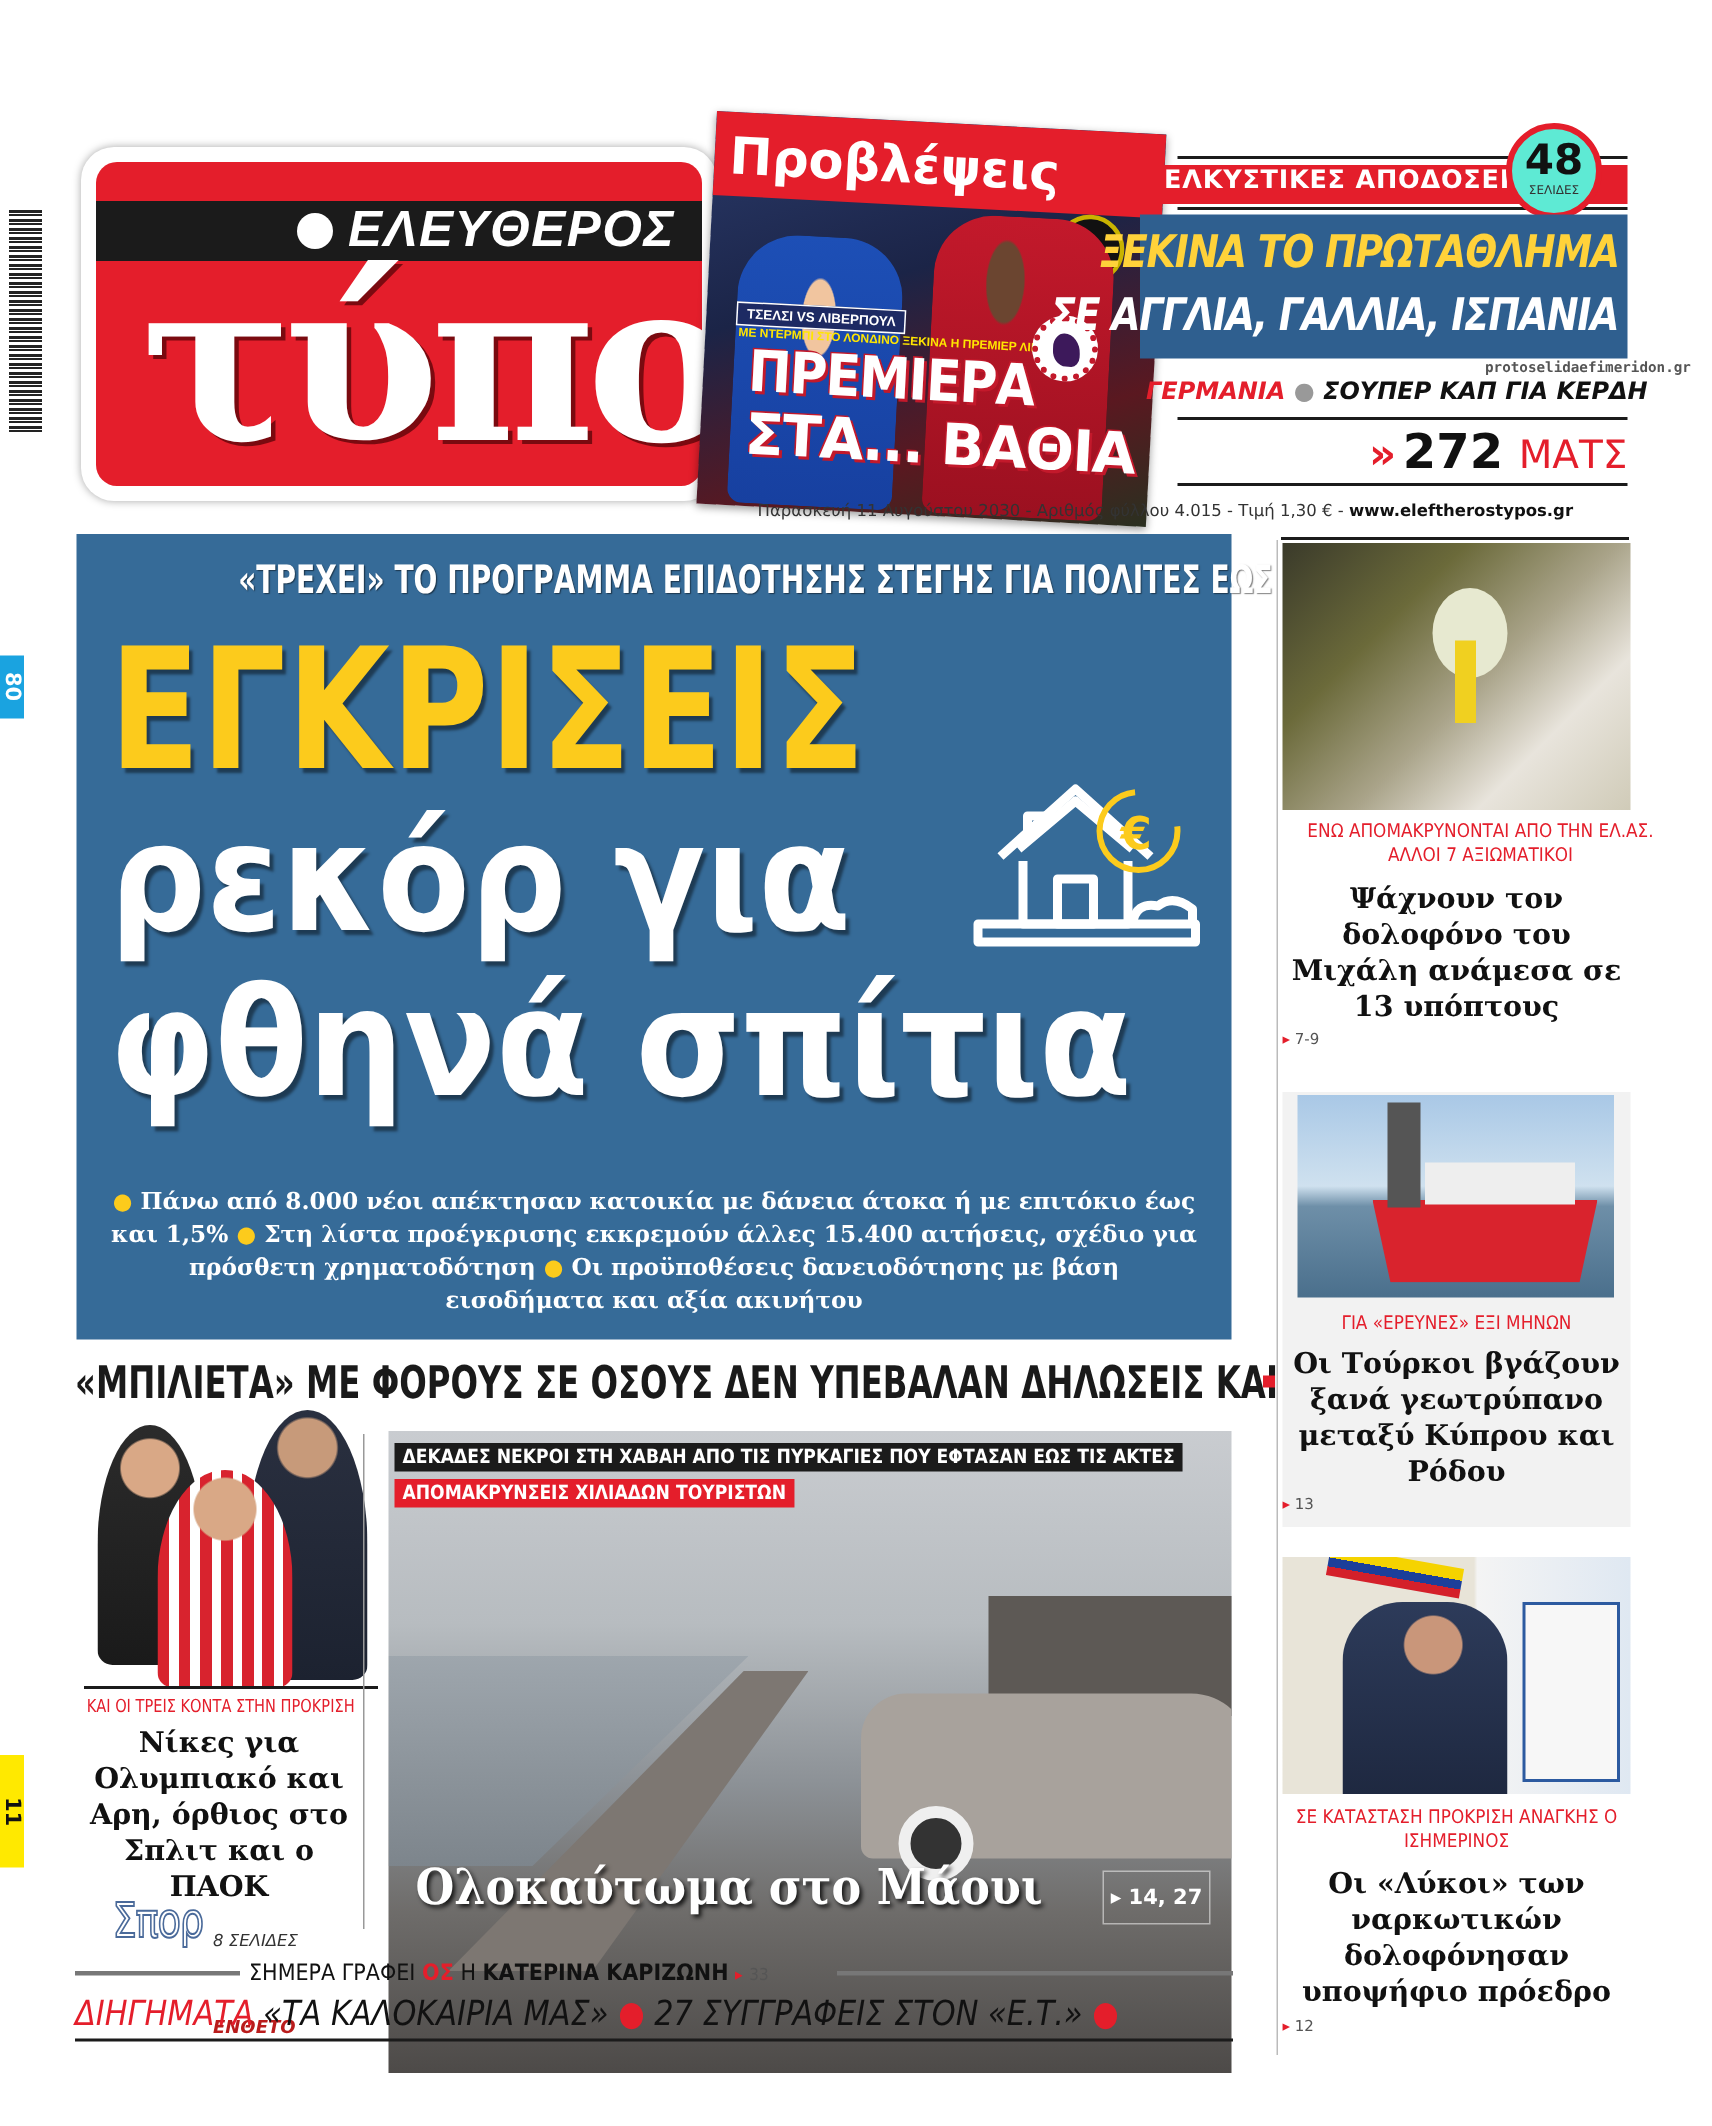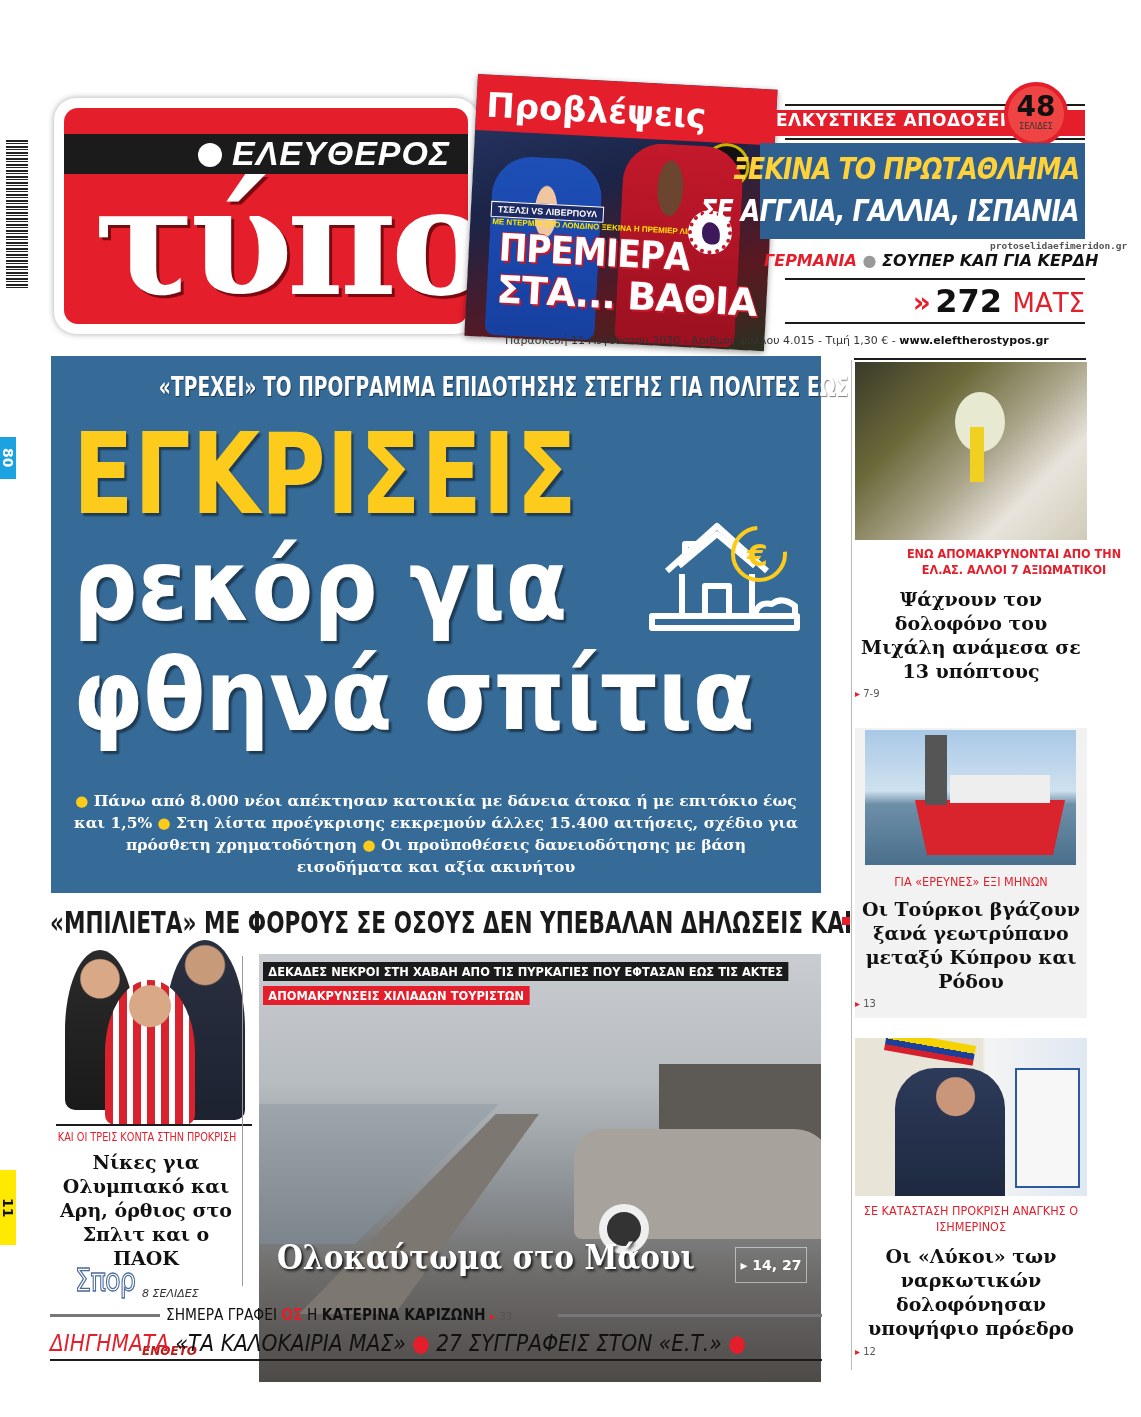--- a/index.html
+++ b/index.html
@@ -31,21 +31,21 @@
   .mag-head1 { position: absolute; left: 30px; top: 150px; color: #fff; font: bold 38px "DejaVu Sans Condensed", "DejaVu Sans", sans-serif; text-shadow: 2px 2px 0 #c3192b, -1px -1px 0 #c3192b; letter-spacing: -1px; }
   .mag-head2 { position: absolute; left: 30px; top: 192px; color: #fff; font: bold 38px "DejaVu Sans", sans-serif; text-shadow: 2px 2px 0 #c3192b, -1px -1px 0 #c3192b; letter-spacing: -1px; }
   .mag-pl { position: absolute; left: 218px; top: 124px; width: 44px; height: 44px; border-radius: 50%; background: #fff; border: 4px dotted #c3192b; }
   .mag-pl::after { content: ""; position: absolute; left: 10px; top: 8px; width: 18px; height: 22px; background: #3d195b; border-radius: 40% 60% 30% 50%; }
   .mag-badge { position: absolute; left: 230px; top: 56px; width: 46px; height: 46px; border-radius: 50%; border: 3px solid #c9b300; background: #111; }
 
   
   .hdr-line { left: 785px; width: 300px; height: 2px; background: #1b1b1b; }
   .hdr-redbar { left: 760px; top: 110px; width: 325px; height: 26px; background: #e41e2b; }
   .hdr-redbar-text { position: absolute; left: 16px; top: 0; line-height: 26px; color: #fff; font: bold 17px "DejaVu Sans", sans-serif; letter-spacing: 0.5px; }
-  .pages-badge { left: 1004px; top: 82px; width: 64px; height: 64px; border-radius: 50%; background: #ef4444; border: 4px solid #e41e2b; text-align: center; }
+  .pages-badge { left: 1004px; top: 82px; width: 64px; height: 64px; border-radius: 50%; background: #5eead4; border: 4px solid #e41e2b; text-align: center; }
   .pages-num { display: block; font: bold 28px/30px "DejaVu Sans", sans-serif; color: #111; margin-top: 6px; }
   .pages-lbl { display: block; font: 8px "DejaVu Sans", sans-serif; color: #333; }
   .hdr-blue { left: 760px; top: 143px; width: 325px; height: 96px; background: #2f5f8f; }
   .hdr-blue-1 { position: absolute; right: 6px; top: 8px; color: #ffd23a; font: italic bold 30px "DejaVu Sans", sans-serif; letter-spacing: -1px; transform: scaleX(0.84); transform-origin: right; white-space: nowrap; }
   .hdr-blue-2 { position: absolute; right: 6px; top: 50px; color: #fff; font: italic bold 30px "DejaVu Sans", sans-serif; letter-spacing: -1px; transform: scaleX(0.84); transform-origin: right; white-space: nowrap; }
   .watermark { left: 990px; top: 240px; font: bold 9.5px "DejaVu Sans Mono", monospace; color: #555; }
   .hdr-sub { left: 764px; top: 251px; width: 325px; text-align: right; font: italic bold 16px "DejaVu Sans", sans-serif; color: #111; white-space: nowrap; }
   .hdr-sub .red { color: #e41e2b; }
   .hdr-sub .dot { color: #999; }
   .matches { left: 860px; top: 282px; width: 225px; text-align: right; white-space: nowrap; }
@@ -255,21 +255,21 @@
 </div>
 <div class="abs stories-rule"></div>
 
 <div class="abs rcol-topline"></div>
 <div class="abs r-sep" style="top:360px;height:1010px"></div>
 
 <div class="r-img" style="left:855px;top:362px;width:232px;height:178px;background:linear-gradient(135deg,#3a3a2a 0%,#6b6a3a 30%,#aaa48a 55%,#e8e4dc 75%,#d0cbb8 100%);">
   <div style="position:absolute;left:100px;top:30px;width:50px;height:60px;border-radius:50%;background:#e7e9d0;"></div>
   <div style="position:absolute;left:115px;top:65px;width:14px;height:55px;background:#f0d020;"></div>
 </div>
-<div class="r-kicker" style="left:898px;top:546px;width:232px;font-weight:bold;">ΕΝΩ ΑΠΟΜΑΚΡΥΝΟΝΤΑΙ ΑΠΟ ΤΗΝ ΕΛ.ΑΣ. ΑΛΛΟΙ 7 ΑΞΙΩΜΑΤΙΚΟΙ</div>
+<div class="r-kicker" style="left:871px;top:546px;width:232px;">ΕΝΩ ΑΠΟΜΑΚΡΥΝΟΝΤΑΙ ΑΠΟ ΤΗΝ ΕΛ.ΑΣ. ΑΛΛΟΙ 7 ΑΞΙΩΜΑΤΙΚΟΙ</div>
 <div class="r-title" style="left:860px;top:587px;width:222px;">Ψάχνουν τον δολοφόνο του Μιχάλη ανάμεσα σε 13 υπόπτους</div>
 <div class="r-ref" style="left:855px;top:688px;width:232px;"><span class="tri">▸</span> <span>7-9</span></div>
 
 <div class="abs r-box2"></div>
 <div class="r-img" style="left:865px;top:730px;width:211px;height:135px;background:linear-gradient(180deg,#a9c8e6 0%,#cfe1ef 45%,#6e8fa8 55%,#4a6f8c 100%);">
   <div style="position:absolute;left:50px;top:70px;width:150px;height:55px;background:#d9232d;clip-path:polygon(0 0,100% 0,92% 100%,8% 100%);"></div>
   <div style="position:absolute;left:60px;top:5px;width:22px;height:70px;background:#555;"></div>
   <div style="position:absolute;left:85px;top:45px;width:100px;height:28px;background:#eee;"></div>
 </div>
 <div class="r-kicker" style="left:855px;top:874px;width:232px;">ΓΙΑ «ΕΡΕΥΝΕΣ» ΕΞΙ ΜΗΝΩΝ</div>

